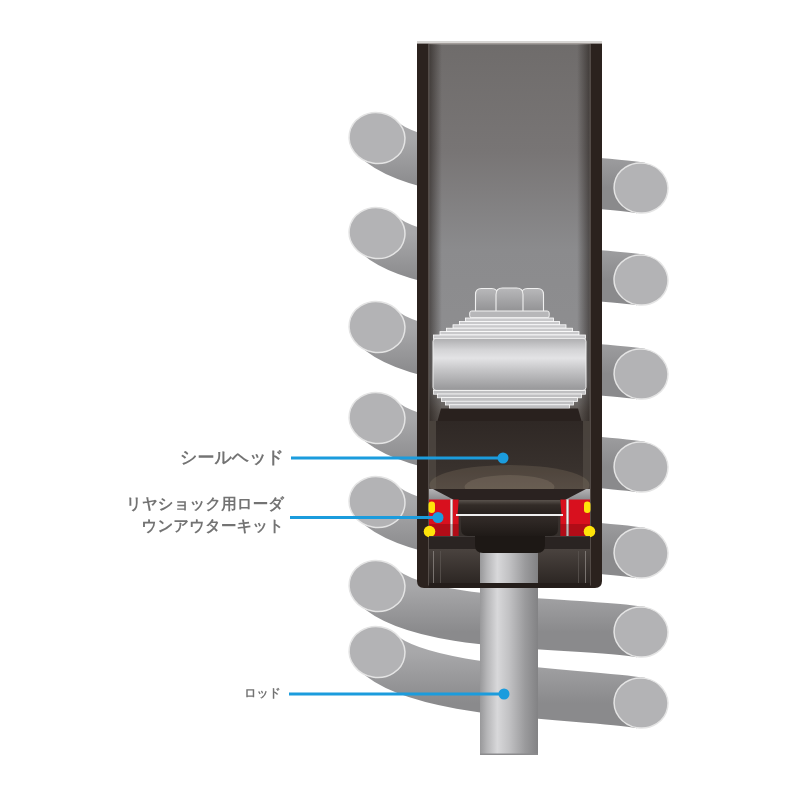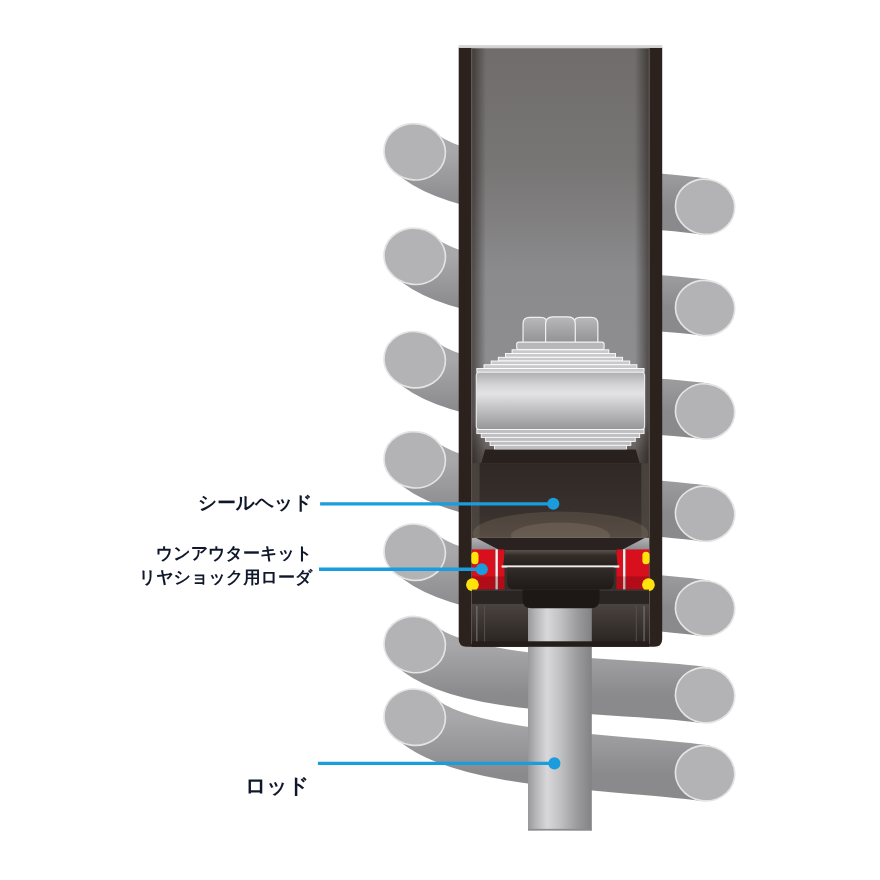--- a/index.html
+++ b/index.html
@@ -1,22 +1,22 @@
 <!DOCTYPE html>
 <html><head>
 <meta charset="utf-8">
 <style>
   html,body{margin:0;padding:0;background:#ffffff;}
   #stage{position:relative;width:800px;height:800px;background:#ffffff;overflow:hidden;
          font-family:"Liberation Sans","DejaVu Sans",sans-serif;}
   #diagram-svg{position:absolute;left:0;top:0;}
-  .label{position:absolute;color:#0f172a;font-weight:700;text-align:right;}
+  .label{position:absolute;color:#737373;font-weight:700;text-align:right;}
   #label-seal-head{left:0;top:448px;width:284px;font-size:17px;line-height:19px;}
   #label-kit{left:0;top:493px;width:284px;font-size:15.5px;line-height:21.5px;}
-  #label-rod{left:0;top:706px;width:281px;font-size:19px;line-height:19px;}
+  #label-rod{left:0;top:684px;width:281px;font-size:12px;line-height:19px;}
 </style>
 </head>
 <body>
 
 <div id="stage">
 
 <svg id="diagram-svg" width="800" height="800" viewBox="0 0 800 800">
   <defs>
     <linearGradient id="tubeGrad" x1="0" y1="0" x2="0" y2="1">
       <stop offset="0" stop-color="#a8a8aa"></stop>
@@ -199,18 +199,18 @@
     <circle cx="503" cy="458" r="5.5" fill="#1b9cdd"></circle>
     <line x1="290" y1="517.5" x2="436" y2="517.5" stroke-width="3" stroke="#1b9cdd"></line>
     <circle cx="438" cy="517.5" r="5.5" fill="#1b9cdd"></circle>
     <line x1="289" y1="694" x2="503" y2="694" stroke-width="3" stroke="#1b9cdd"></line>
     <circle cx="504" cy="694" r="5.5" fill="#1b9cdd"></circle>
   </g>
 </svg>
 
 <div id="label-seal-head" class="label">シールヘッド</div>
 <div id="label-kit" class="label">
+  <div>リヤショック用ローダ</div>
   <div>ウンアウターキット</div>
-  <div>リヤショック用ローダ</div>
 </div>
 <div id="label-rod" class="label">ロッド</div>
 
 </div>
 
 </body></html>

